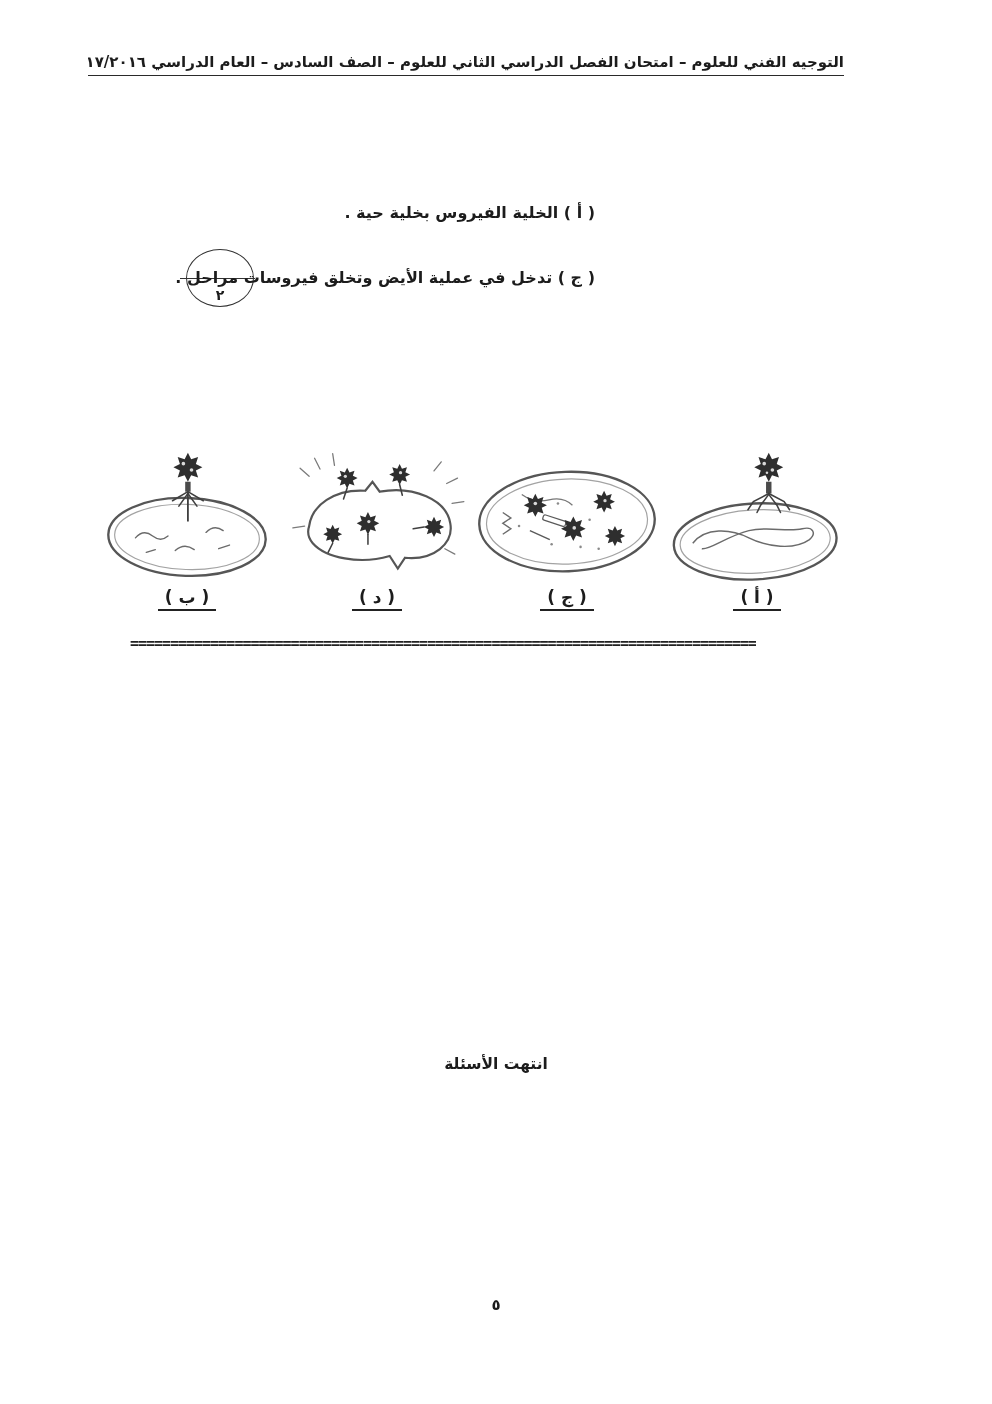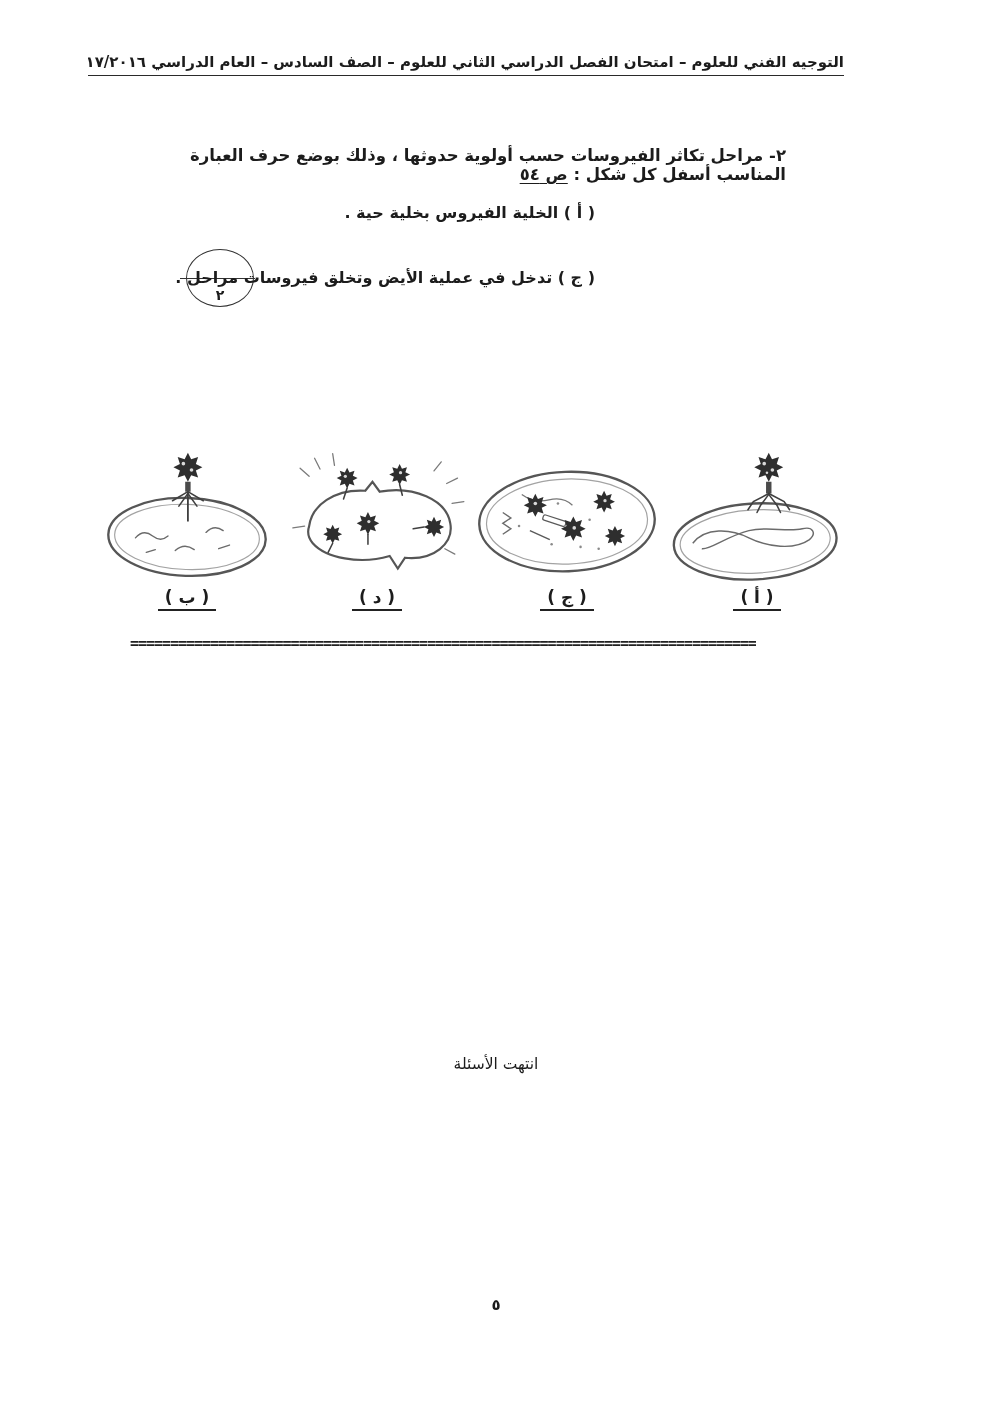--- a/index.html
+++ b/index.html
@@ -47,43 +47,39 @@
   .burst path { stroke:#7a7a7a; stroke-width:1.4; fill:none; stroke-linecap:round; }
   
   .separator {
     position:absolute; top:634px; left:42px; right:148px; height:20px;
     overflow:hidden; white-space:nowrap; direction:ltr;
     font-family:"DejaVu Sans Mono", monospace; font-weight:bold; font-size:15px;
     letter-spacing:-1px; color:#222;
   }
   
   .footer-note { position:absolute; top:1048px; left:0; right:0; text-align:center;
-    font-size:15.5px; font-weight:normal; line-height:33px; }
+    font-size:15.5px; font-weight:bold; line-height:33px; }
   .page-number { position:absolute; top:1296px; left:0; right:0; text-align:center;
     font-size:15px; font-weight:bold; }
 </style>
 </head>
 <body>
 
 <div class="page">
 
   <svg width="0" height="0" style="position:absolute" aria-hidden="true">
     <defs>
       <polygon id="phage-head" points="16,0 8.8,3.6 11.3,11.3 3.6,8.8 0,16 -3.6,8.8 -11.3,11.3 -8.8,3.6 -16,0 -8.8,-3.6 -11.3,-11.3 -3.6,-8.8 0,-16 3.6,-8.8 11.3,-11.3 8.8,-3.6" fill="#2e2e2e"></polygon>
     </defs>
   </svg>
 
   <div class="header">
     <span class="header-text">التوجيه الفني للعلوم – امتحان الفصل الدراسي الثاني للعلوم – الصف السادس – العام الدراسي ٢٠١٧/٢٠١٦ م</span>
   </div>
 
-  <div class="question-line">
-    <span>٢- مراحل تكاثر الفيروسات حسب أولوية حدوثها ، وذلك بوضع حرف العبارة المناسب أسفل كل شكل :</span>
-    <span class="page-ref">ص ٥٤</span>
-  </div>
 
   <div class="marks-circle">
     <div class="marks-line"></div>
     <div class="marks-value">٢</div>
   </div>
 
   <div class="items">
     <div class="item">( أ ) الخلية الفيروس بخلية حية .</div>
     <div class="item">( ج ) تدخل في عملية الأيض وتخلق فيروسات مراحل .</div>
   </div>

